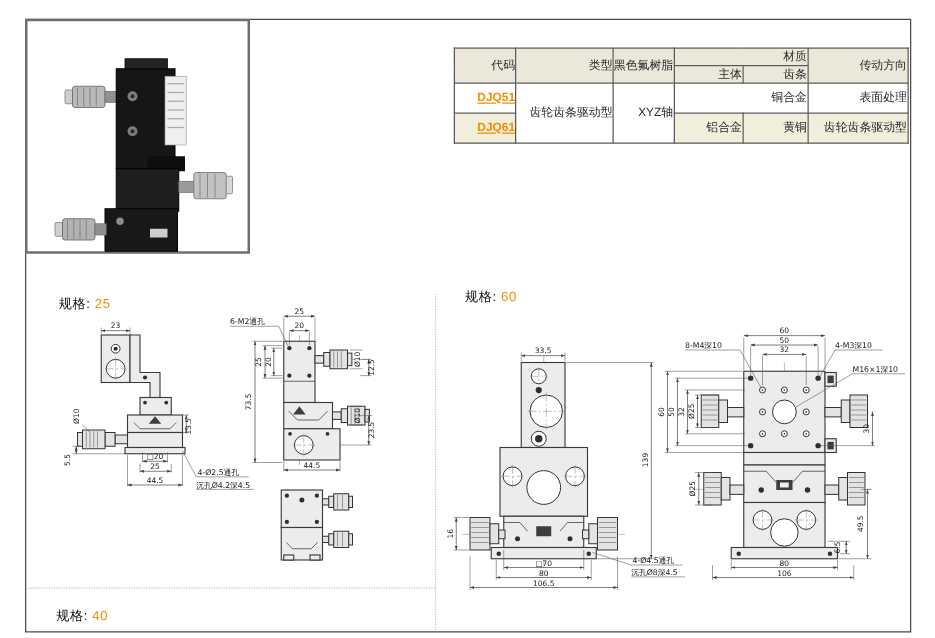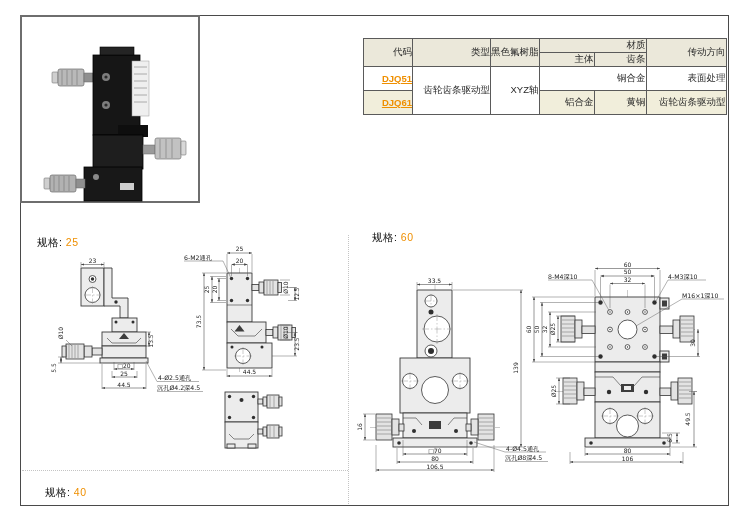--- a/index.html
+++ b/index.html
@@ -124,21 +124,21 @@
     </tr>
     <tr class="r25">
       <td class="code alt" style="color:#ef8f00">DJQ61</td>
       <td class="alt">铝合金</td>
       <td class="alt">黄铜</td>
       <td class="alt">齿轮齿条驱动型</td>
     </tr>
   </tbody>
     </table>
 
-  <div class="spec-label" style="left:37px;top:236px;">
+  <div class="spec-label" style="left:47px;top:236px;">
     <b>规格:</b>
     <span style="color:#ef8f00">25</span>
   </div>
   <div class="spec-label" style="left:372px;top:231px;">
     <b>规格:</b>
     <span style="color:#ef8f00">60</span>
   </div>
   <div class="spec-label" style="left:45px;top:486px;">
     <b>规格:</b>
     <span style="color:#ef8f00">40</span>

